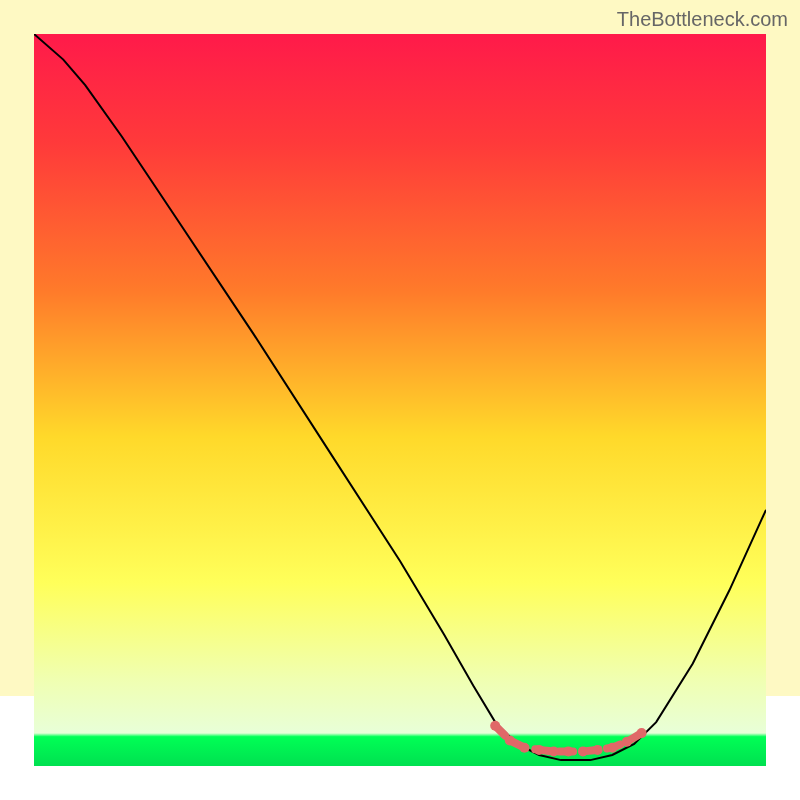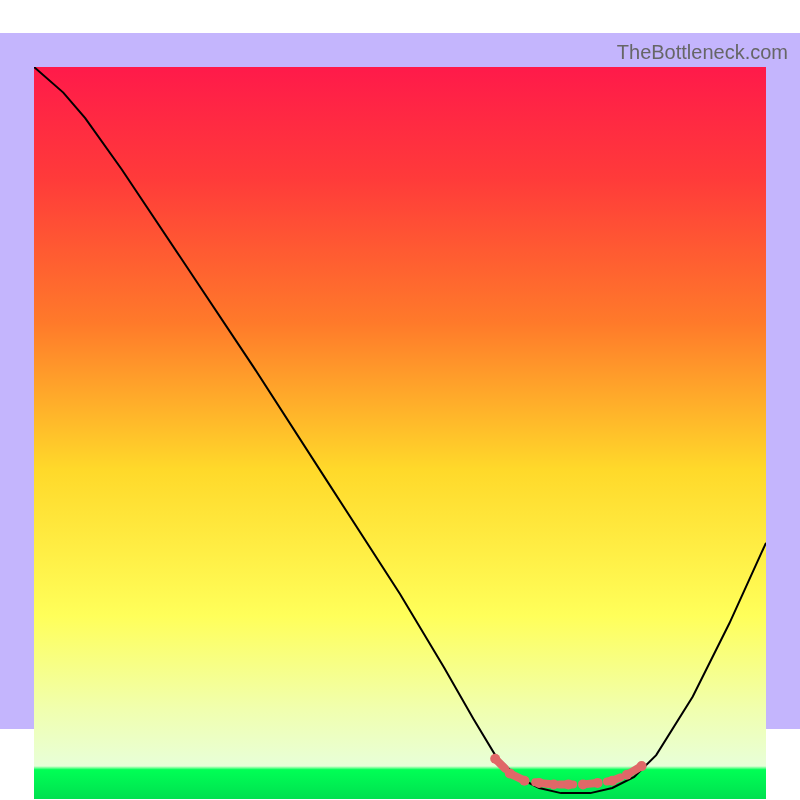--- a/index.html
+++ b/index.html
@@ -1,17 +1,17 @@
 <!DOCTYPE html>
 <html><head>
 <meta charset="utf-8">
 <style>
   * { margin: 0; padding: 0; box-sizing: border-box; }
   body { width: 800px; height: 800px; overflow: hidden; font-family: Arial, sans-serif; }
-  .container { position: relative; width: 800px; height: 696px; background: #c4b5fd; margin-top: 33px; }
+  .container { position: relative; width: 800px; height: 696px; background: #fef9c3; }
   .watermark { position: absolute; top: 8px; right: 12px; color: #666; font-size: 20px; font-weight: 500; z-index: 10; }
   .plot-area { position: absolute; top: 34px; left: 34px; width: 732px; height: 732px; }
   .gradient-bg { position: absolute; top: 0; left: 0; width: 100%; height: 100%; }
   .curve-layer { position: absolute; top: 0; left: 0; width: 100%; height: 100%; }
 </style>
 </head>
 <body>
 
 <div class="container">
   <div class="watermark">TheBottleneck.com</div>

